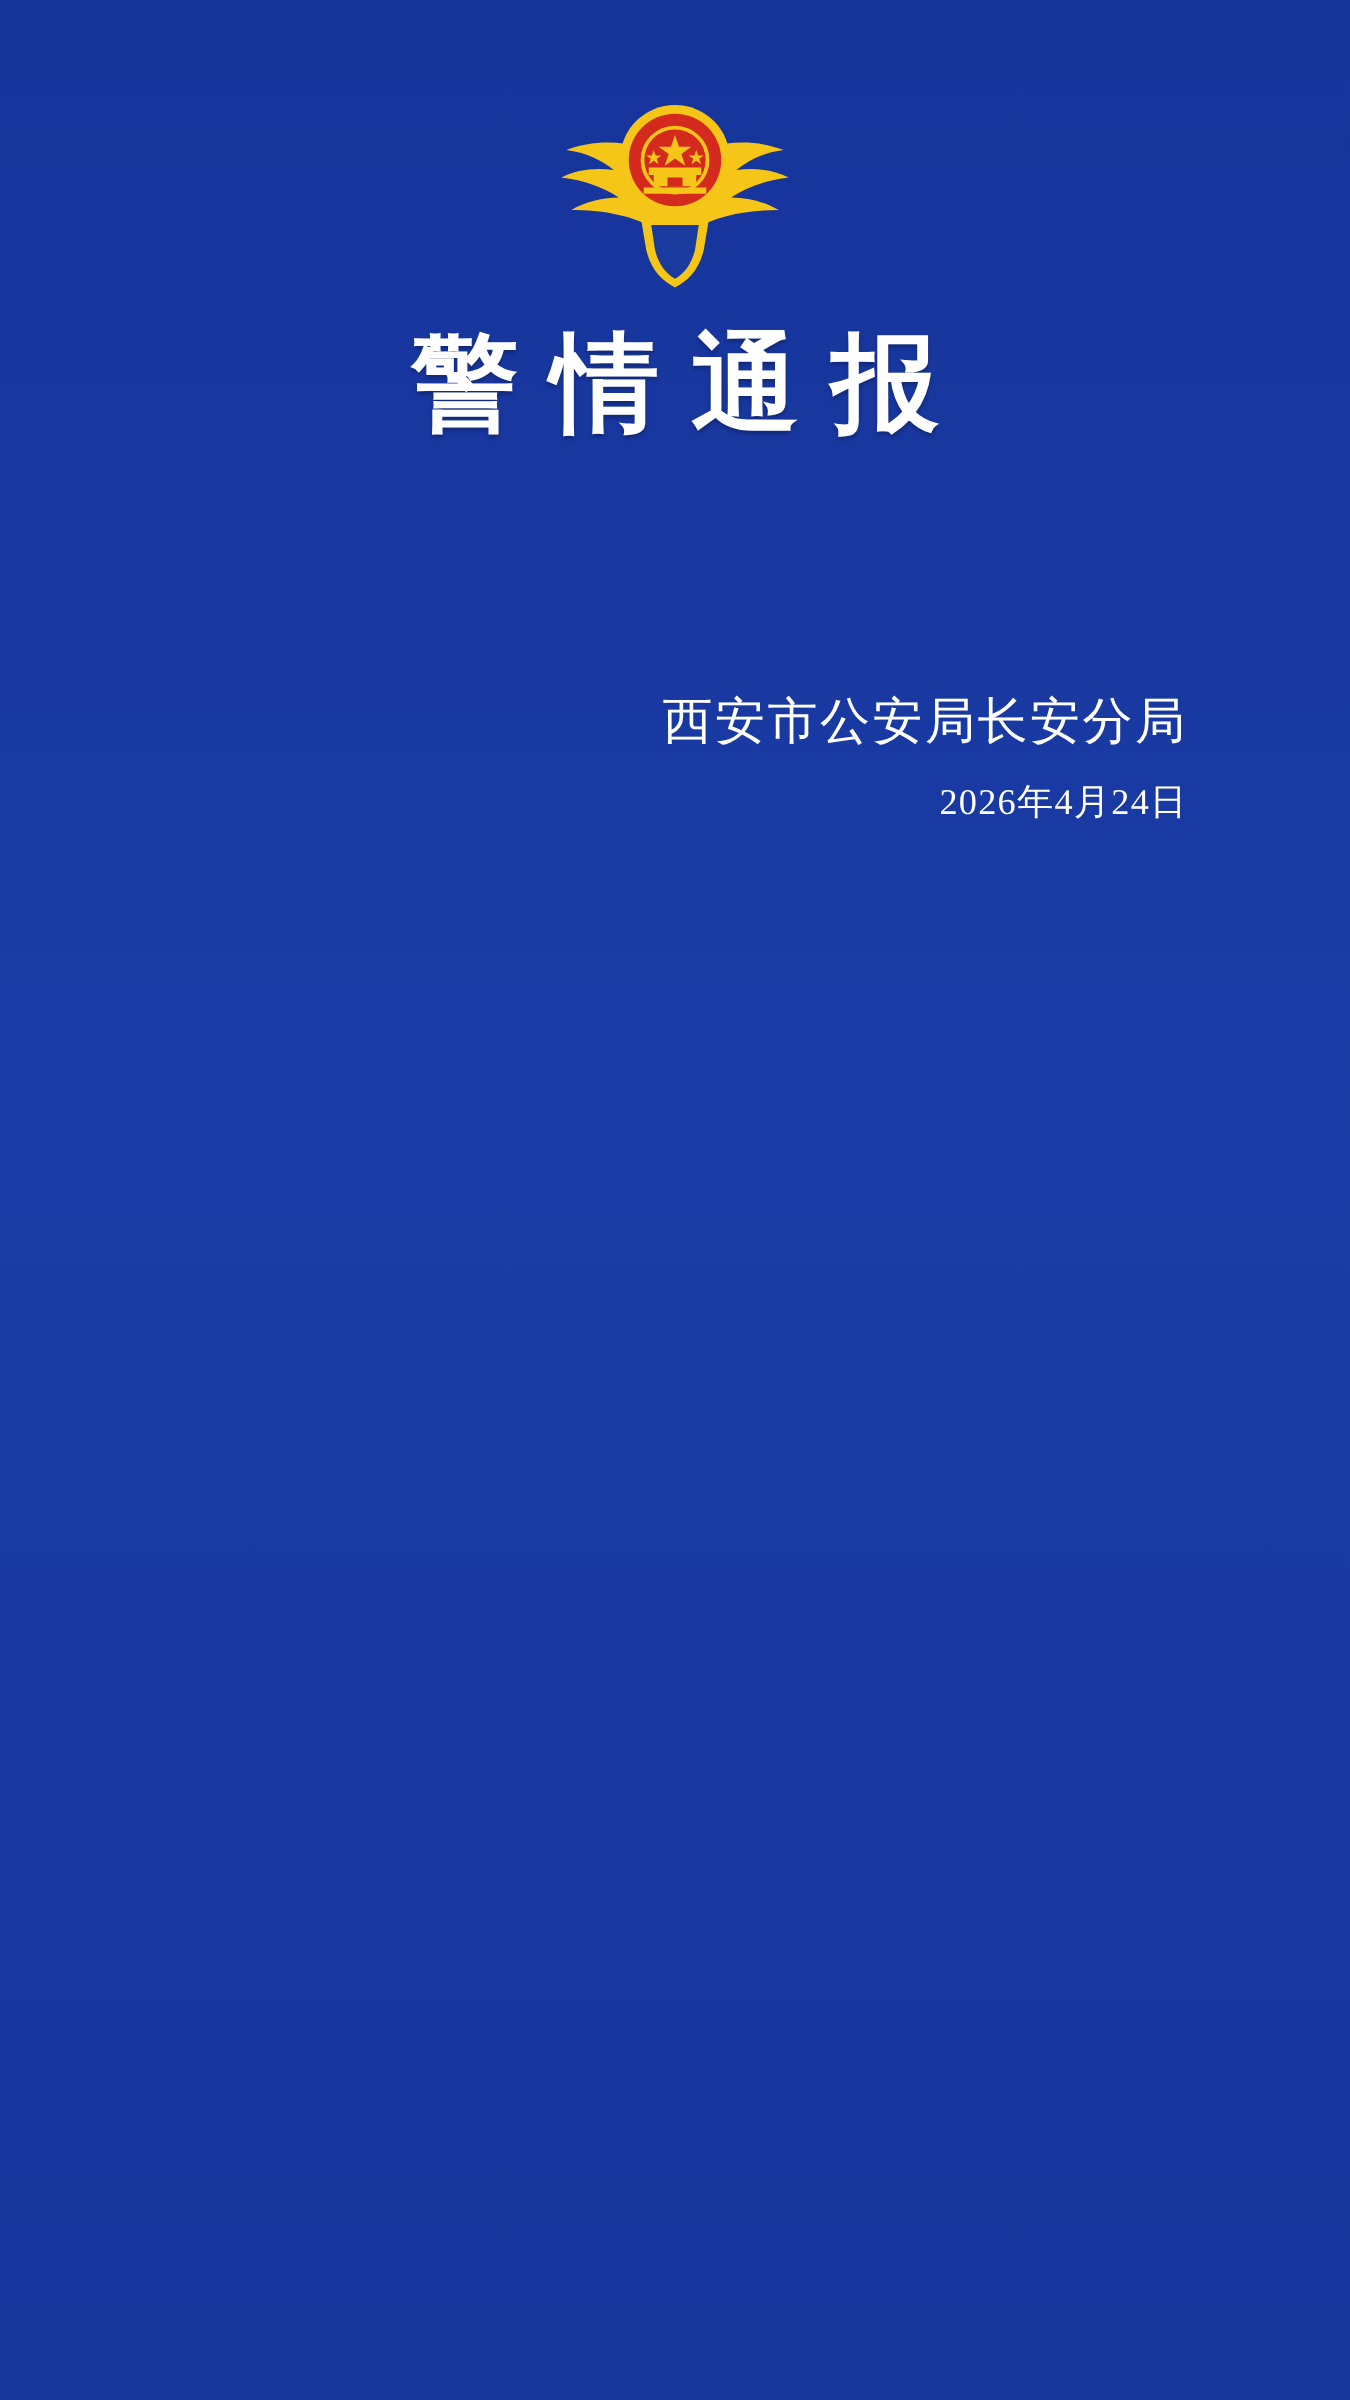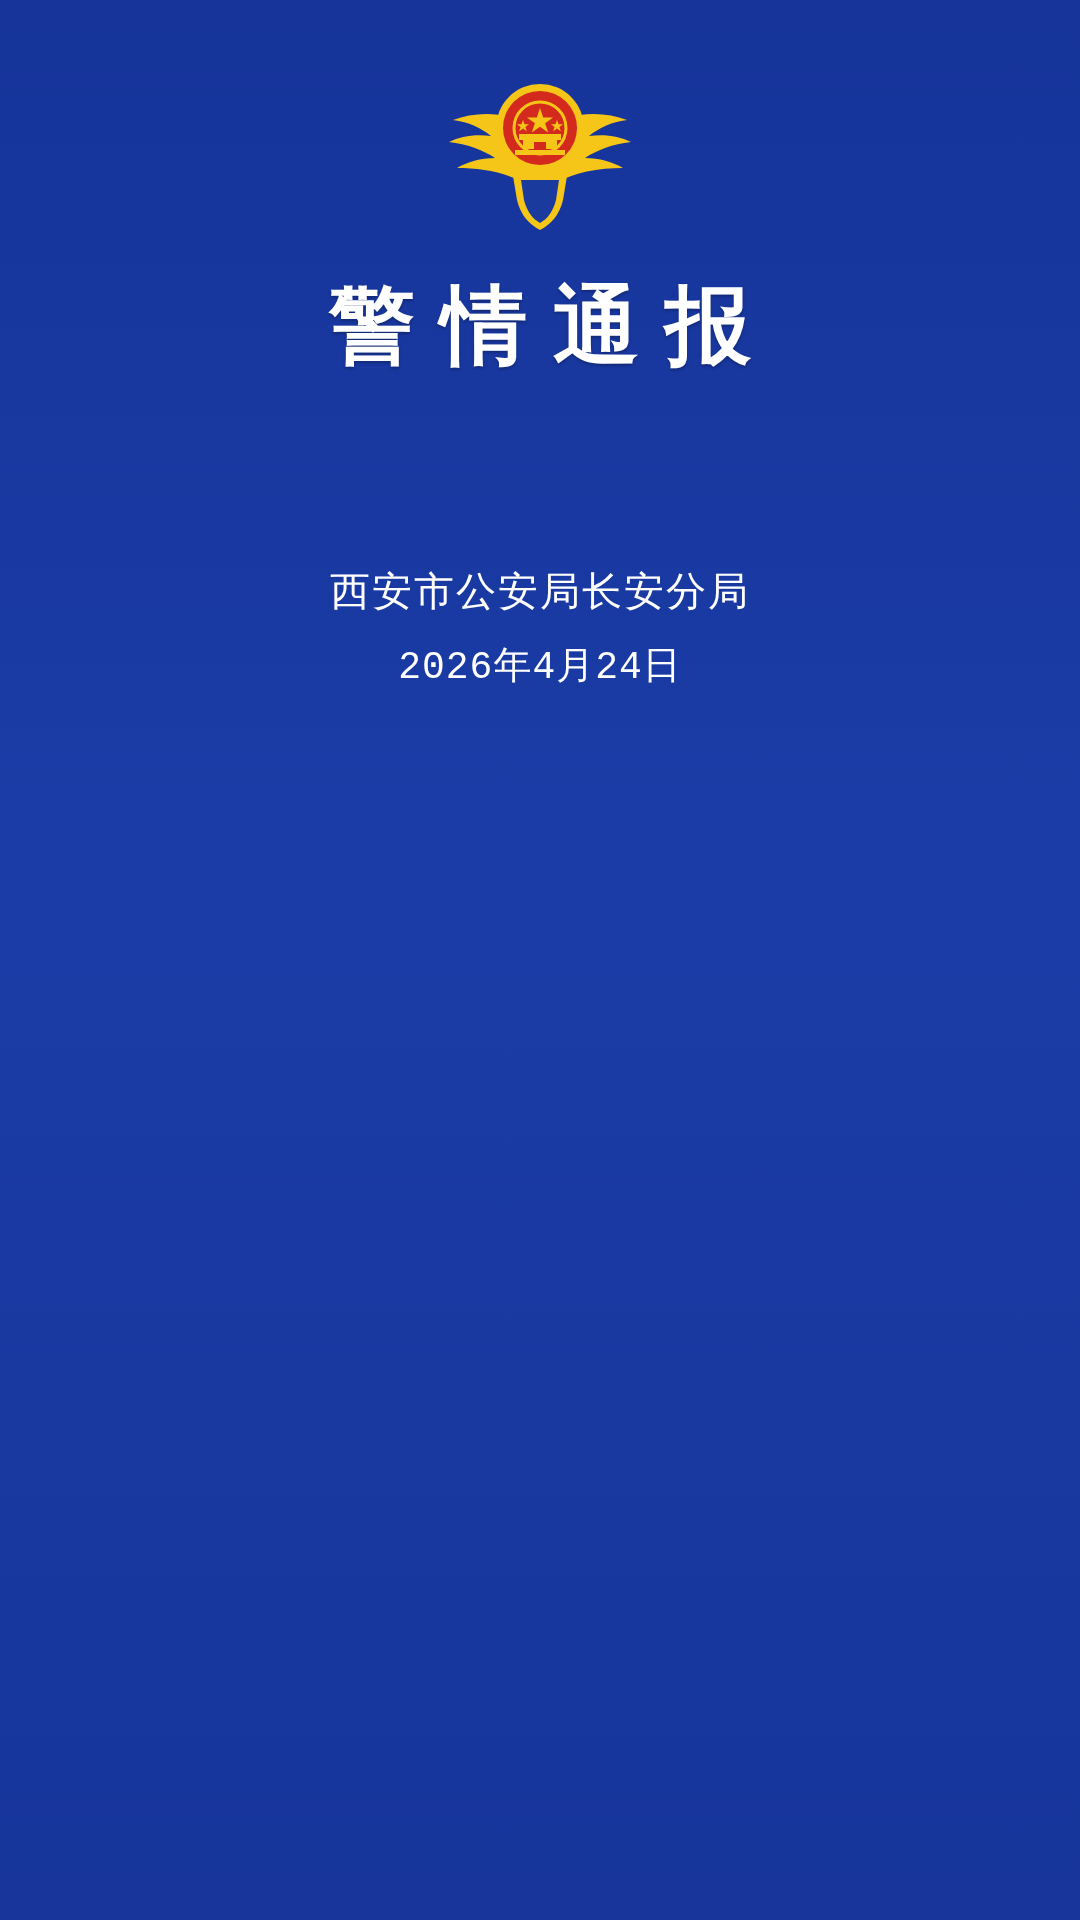--- a/index.html
+++ b/index.html
@@ -30,21 +30,21 @@
     padding-top: 72px;
   }
   .emblem {
     width: 210px;
     height: 160px;
     position: relative;
   }
 
   
   .title {
-    margin-top: 44px;
+    margin-top: 26px;
     text-align: center;
     color: #ffffff;
     font-family: "DejaVu Serif", serif;
     font-weight: bold;
     font-size: 86px;
     letter-spacing: 26px;
     text-indent: 26px;
     line-height: 1.15;
     text-shadow: 0 2px 3px rgba(0,0,0,0.25);
   }
@@ -63,32 +63,32 @@
     letter-spacing: 1px;
     white-space: pre-wrap;
   }
 
   
   .signature {
     margin-top: 190px;
     width: 820px;
     margin-left: auto;
     margin-right: auto;
-    text-align: center;
+    text-align: right;
     color: #ffffff;
-    font-family: Liberation Mono, monospace;
+    font-family: Liberation Serif, serif;
   }
   .signature .org {
     font-size: 40px;
     letter-spacing: 2px;
     line-height: 1.5;
   }
   .signature .date {
     margin-top: 14px;
-    font-size: 38px;
+    font-size: 29px;
     letter-spacing: 1px;
     line-height: 1.5;
   }
 </style>
 </head>
 <body>
 
 <div class="poster">
 
   <div class="emblem-wrap">

